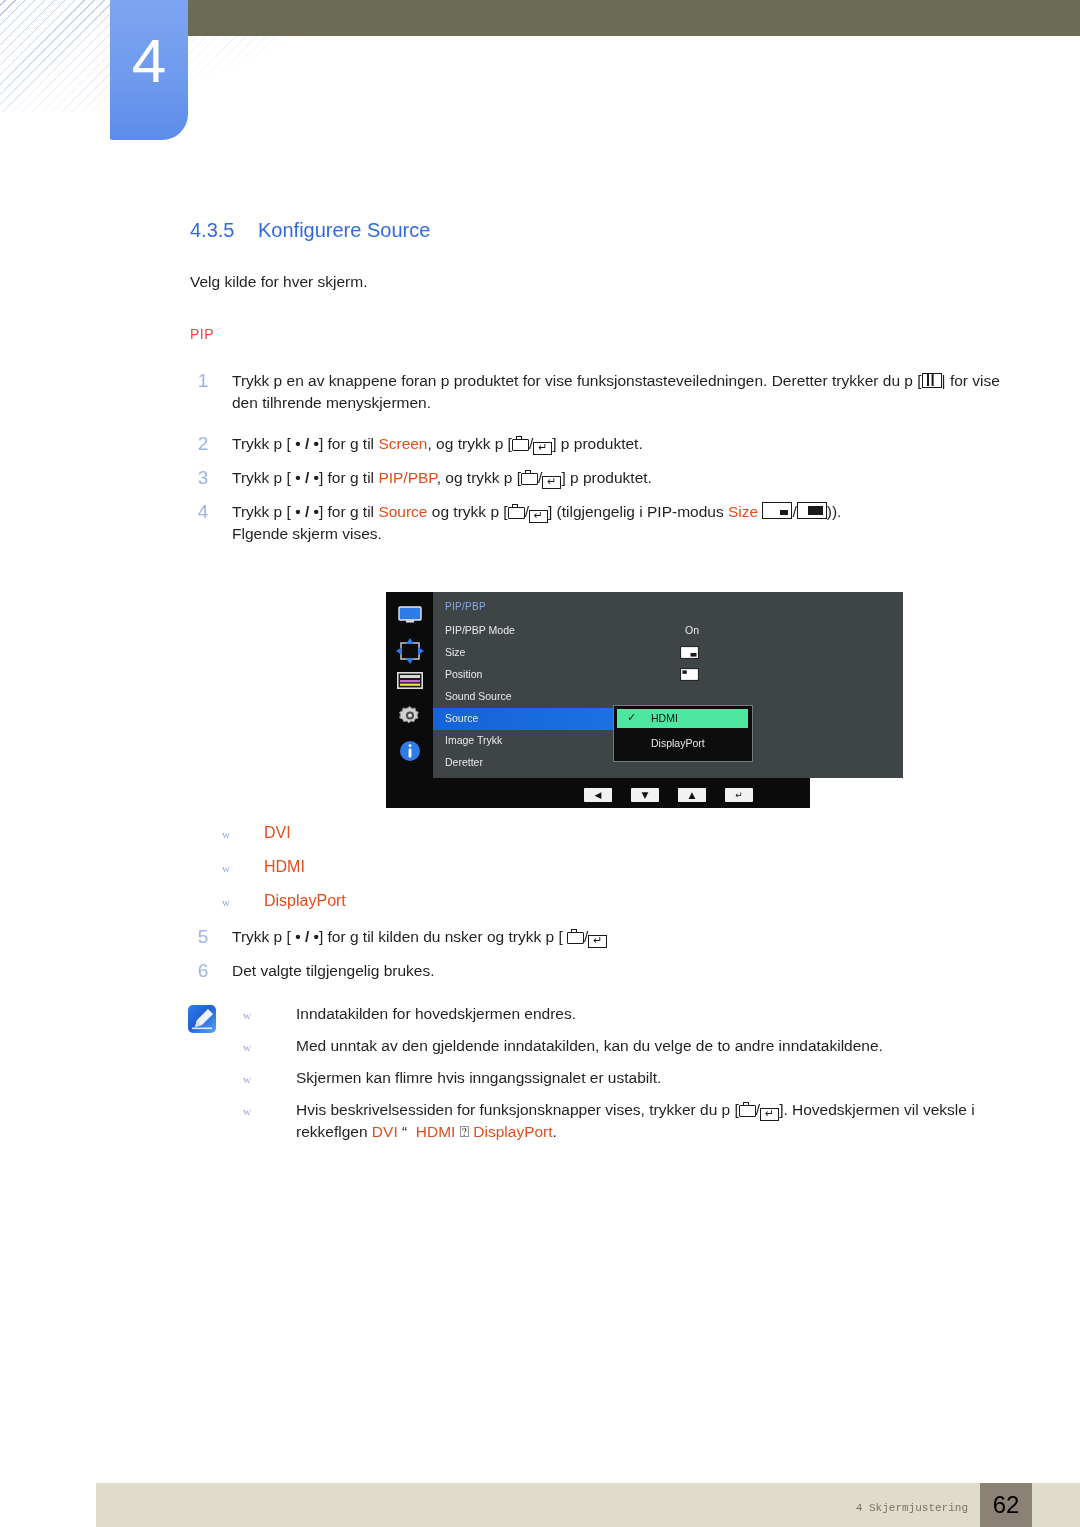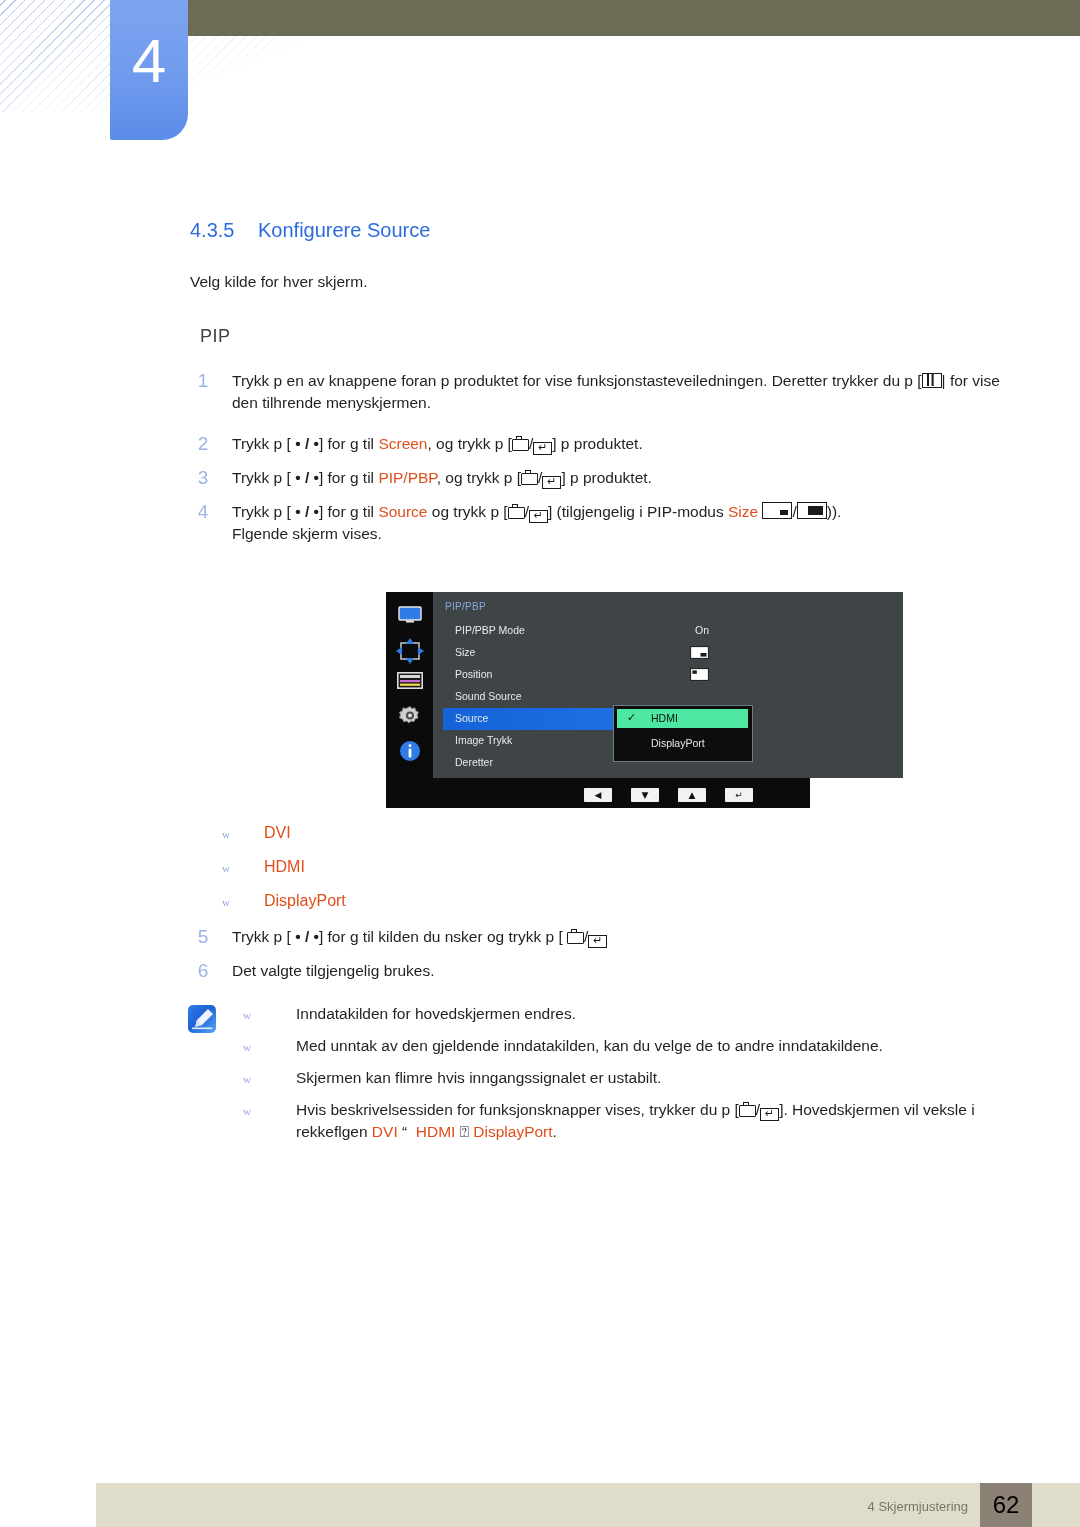--- a/index.html
+++ b/index.html
@@ -85,24 +85,23 @@
   .para {
     position: absolute;
     font-size: 15.5px;
     color: #231f20;
   }
   #velg { left: 190px; top: 273px; }
 
   .pip-label {
     position: absolute;
     left: 190px; top: 326px;
-    font-size: 18px;
-    color: #404040;
+    font-size: 14px;
+    color: #ef4444;
     letter-spacing: 0.5px;
-    margin-left: 10px;
   }
 
   
   .step {
     position: absolute;
     left: 190px;
     width: 830px;
     font-size: 15.5px;
     line-height: 22px;
   }
@@ -219,21 +218,21 @@
   }
   .osd-title {
     position: absolute;
     left: 12px; top: 9px;
     font-size: 10px;
     color: #86a8e0;
     letter-spacing: .3px;
   }
   .osd-row {
     position: absolute;
-    left: 10px;
+    left: 0;
     width: 280px;
     height: 22px;
     font-size: 10.5px;
     color: #e8e8e8;
   }
   .osd-row .lbl { position: absolute; left: 12px; top: 4px; }
   .osd-row .val { position: absolute; right: 14px; top: 4px; color: #e8e8e8; }
   .osd-row.sel {
     background: linear-gradient(to right, #1463d8 0%, #1d6fe2 60%, #2a79e8 100%);
   }
@@ -335,22 +334,23 @@
   }
   .footer-left-white {
     position: absolute;
     left: 0; bottom: 0;
     width: 96px; height: 44px;
     background: #ffffff;
   }
   .footer-text {
     position: absolute;
     right: 112px; bottom: 13px;
-    font-size: 13px;
+    font-size: 11px;
     color: #7a7566;
+    font-family: Liberation Mono, monospace;
   }
   .footer-page {
     position: absolute;
     right: 48px; bottom: 0;
     width: 52px; height: 44px;
     background: #8b8175;
     color: #000000;
     font-size: 24px;
     line-height: 44px;
     text-align: center;

